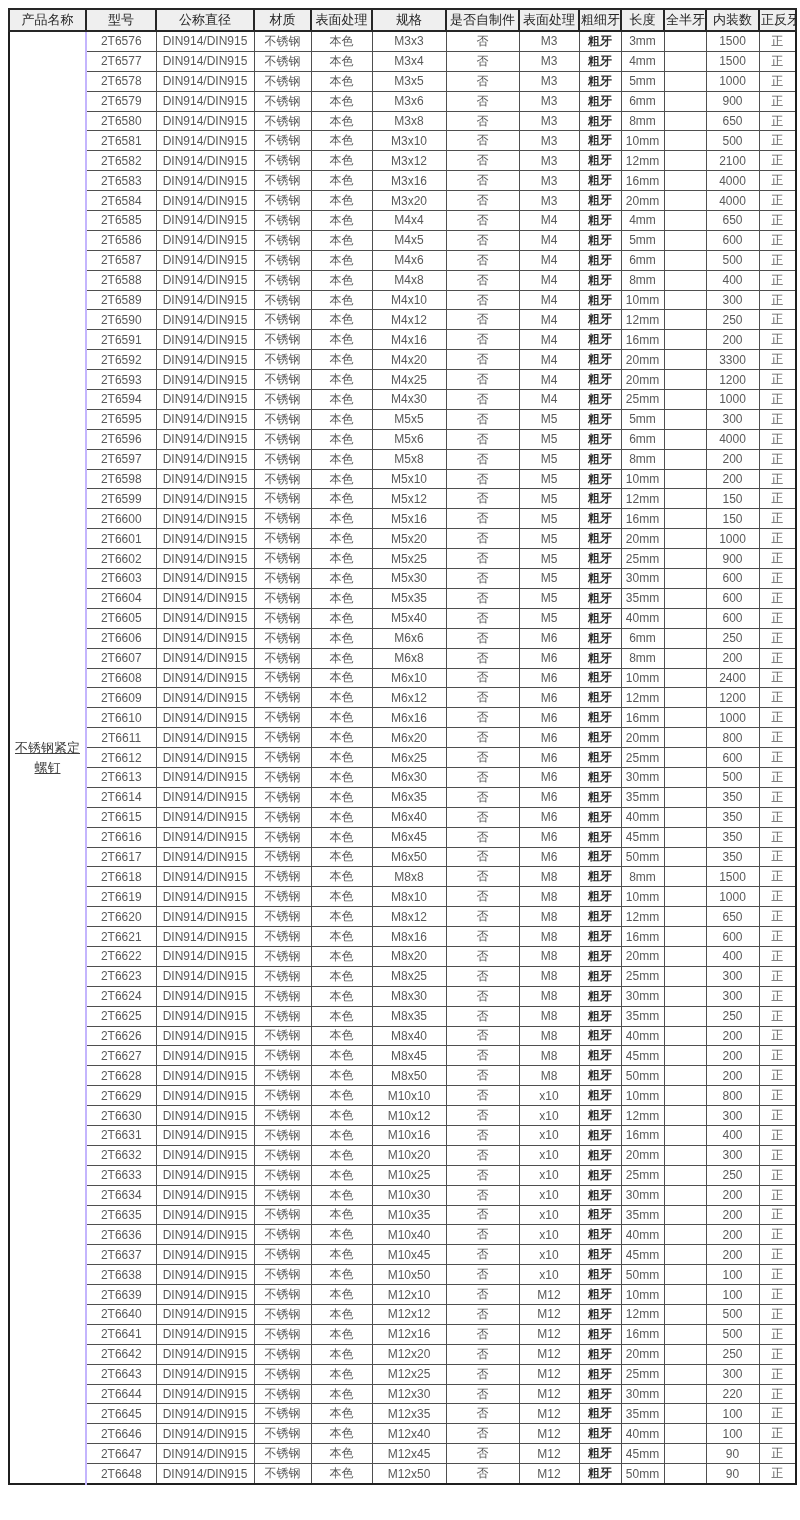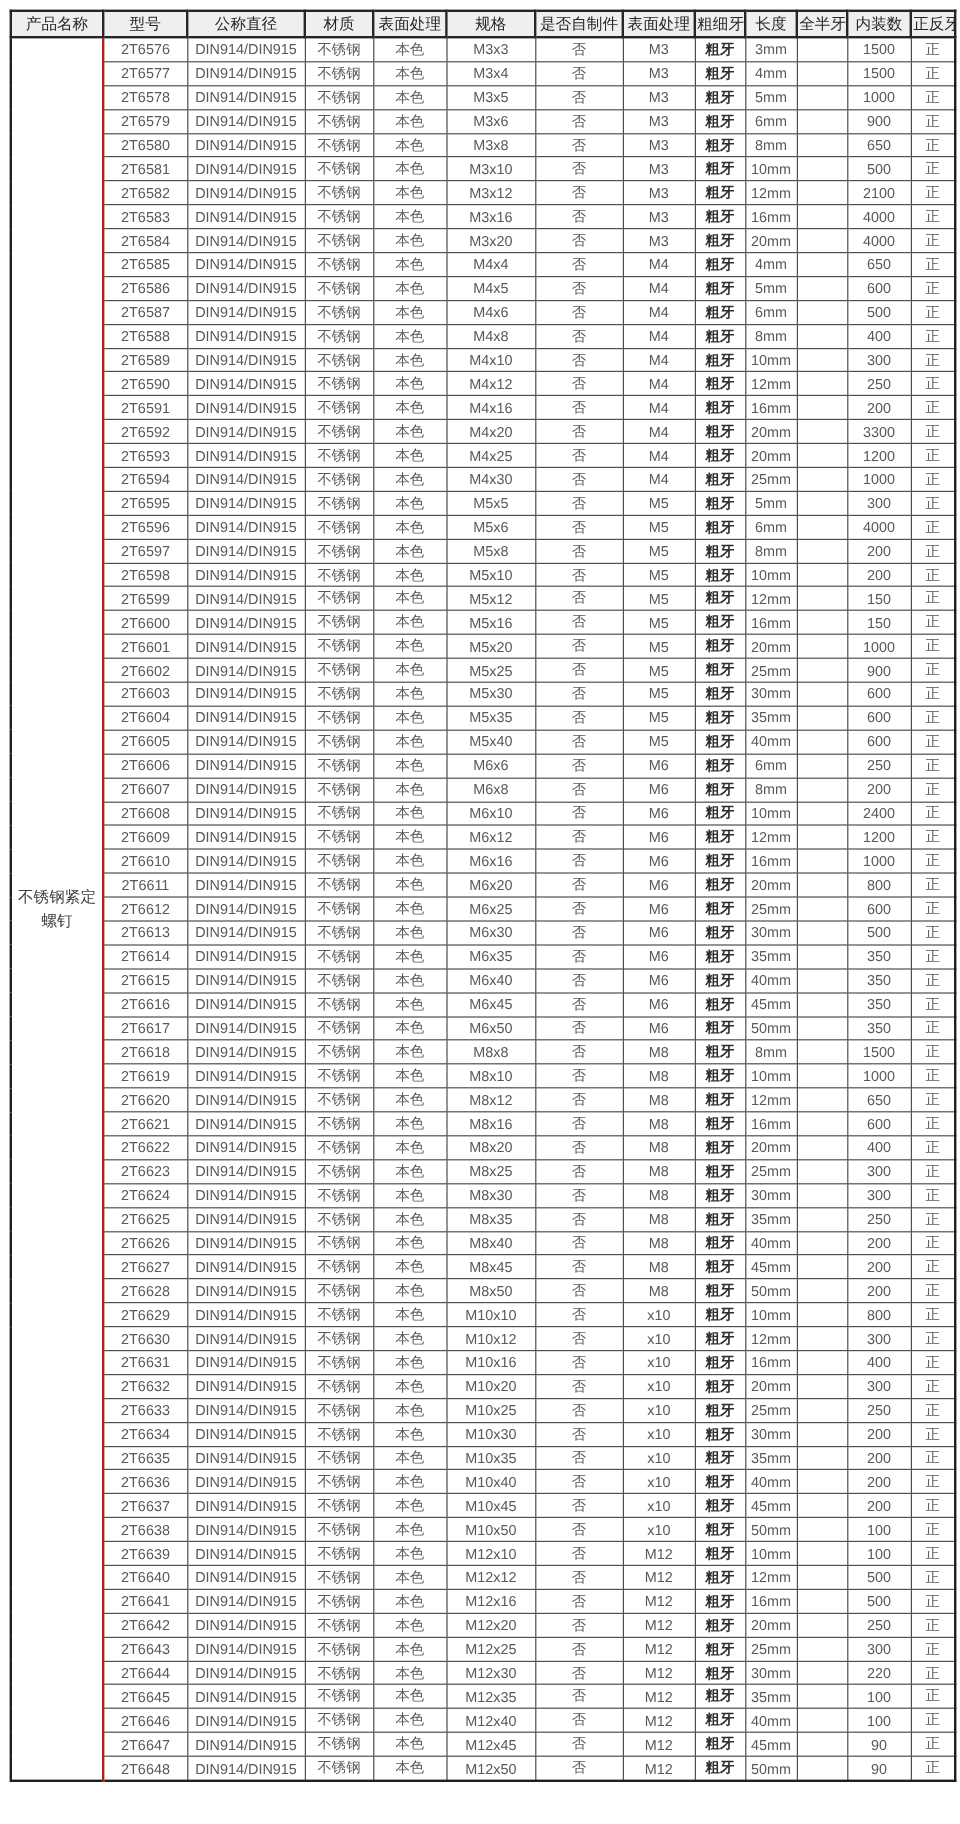--- a/index.html
+++ b/index.html
@@ -20,22 +20,22 @@
     overflow:hidden; white-space:nowrap;
   }
   table.spec td {
     border:1px solid #4f4f4f; background:#ffffff;
     font-size:12px; color:#595959;
     height:18.9px; padding:0 2px; text-align:center;
     overflow:hidden; white-space:nowrap;
   }
   table.spec td.product-cell {
     white-space:normal; font-size:13px; color:#404040;
-    border-right:2px solid #b91c1c; border-left:2px solid #1f1f1f;
-    line-height:1.5; padding:0 4px;
+    border-right:2px solid #c4b5fd; border-left:2px solid #1f1f1f;
+    line-height:1.5; padding:0 4px;text-decoration:underline;
   }
   table.spec td.thread { font-weight:700; color:#2e2e2e; }
 </style>
 </head>
 <body>
 
 <div class="sheet">
   <table class="spec">
     <colgroup>
       <col style="width:77px">

